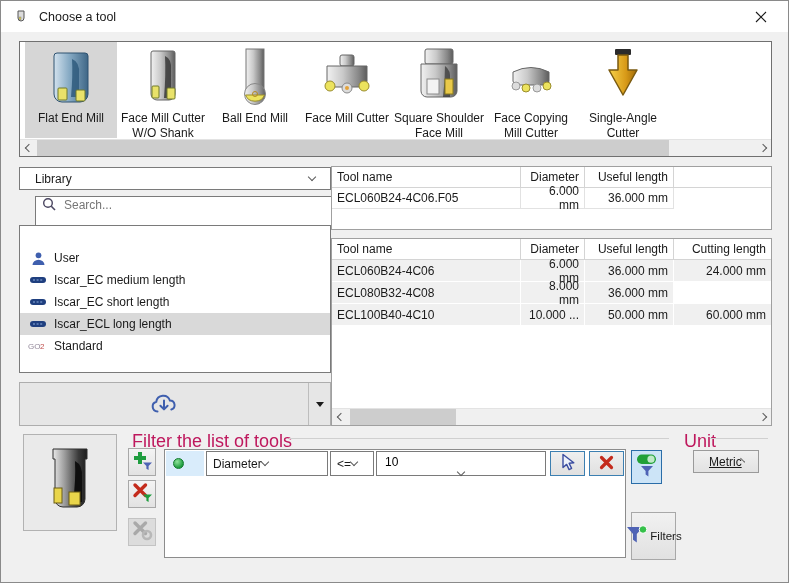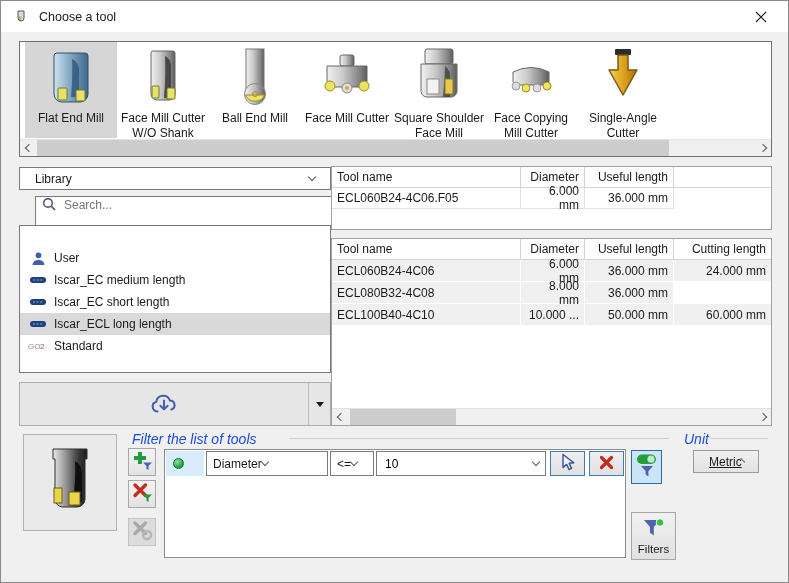--- a/index.html
+++ b/index.html
@@ -67,40 +67,40 @@
   .col-cl{flex:1;}
   .tr{display:flex;height:21px;}
   .t1 .td{padding:0 5px;display:flex;align-items:center;border-right:1px solid #e2e2e2;border-bottom:1px solid #e2e2e2;background:#fff;}
   .t1 .td.fill{border-right:none;flex:1;border-bottom:none;}
   .t2 .tr{height:22px;}
   .t2 .td{padding:0 5px;display:flex;align-items:center;background:#f0f0f0;border-right:1px solid #fff;border-bottom:1px solid #fff;}
   .t2 .td.last{border-right:none;}
   
   .preview{position:absolute;left:22px;top:433px;width:94px;height:97px;background:#eaeaea;
     border:1px solid #b2b2b2;display:flex;align-items:center;justify-content:center;}
-  .group-label{position:absolute;font-size:14px;color:#1d4ed8;background:#f0f0f0;padding:0 2px;font-style:italic;}
+  .group-label{position:absolute;font-size:18px;color:#be185d;background:#f0f0f0;padding:0 2px;}
   .group-line{position:absolute;height:1px;background:#d0d0d0;}
   .sq-btn{position:absolute;width:28px;height:28px;background:linear-gradient(#f4f4f4,#e2e2e2);
     border:1px solid #a8a8a8;display:flex;align-items:center;justify-content:center;}
   .sq-btn.disabled{background:#dcdcdc;border-color:#c3c3c3;}
   .filter-box{position:absolute;left:163px;top:448px;width:462px;height:109px;background:#fff;border:1px solid #8c8c8c;}
   .filter-row{display:flex;align-items:stretch;height:25px;margin:1px;}
   .f-status{width:38px;background:#d9ecfb;display:flex;align-items:center;padding-left:7px;}
   .dot{width:11px;height:11px;border-radius:50%;background:radial-gradient(circle at 35% 30%,#8fe39b,#1f9d3f 70%);border:1px solid #117a2c;}
   .f-combo{border:1px solid #7a7a7a;background:#fff;display:flex;align-items:center;padding:0 6px;margin-left:2px;}
   .f-field{width:122px;}
   .f-op{width:44px;}
-  .f-val{width:170px;}
+  .f-val{width:170px;flex-direction:column;}
   .f-val input{border:none;outline:none;flex:1;width:100%;font:12px "Liberation Sans",sans-serif;background:transparent;}
   .f-btn{width:35px;margin-left:4px;border:1px solid #3c7fb1;background:linear-gradient(#efefef,#e0e0e0);
     display:flex;align-items:center;justify-content:center;}
   .toggle-btn{position:absolute;left:630px;top:449px;width:31px;height:34px;background:#cce4f7;
     border:1px solid #2a6da8;display:flex;flex-direction:column;align-items:center;justify-content:center;}
   .filters-btn{position:absolute;left:630px;top:511px;width:45px;height:48px;background:linear-gradient(#f1f1f1,#e1e1e1);
-    border:1px solid #a8a8a8;display:flex;flex-direction:column;align-items:center;justify-content:center;gap:2px;}
+    border:1px solid #a8a8a8;display:flex;flex-direction:row;align-items:center;justify-content:center;gap:2px;}
   .filters-btn .flabel{font-size:11.5px;}
   .unit-combo{left:692px;top:449px;width:66px;height:23px;background:linear-gradient(#f0f0f0,#e2e2e2);border-color:#9a9a9a;text-decoration:underline;}
 </style>
 </head>
 <body>
 
 <svg width="0" height="0" style="position:absolute" aria-hidden="true">
   <defs>
     <linearGradient id="mgrad" x1="0" y1="0" x2="1" y2="0">
       <stop offset="0" stop-color="#f1f1f1"></stop>

